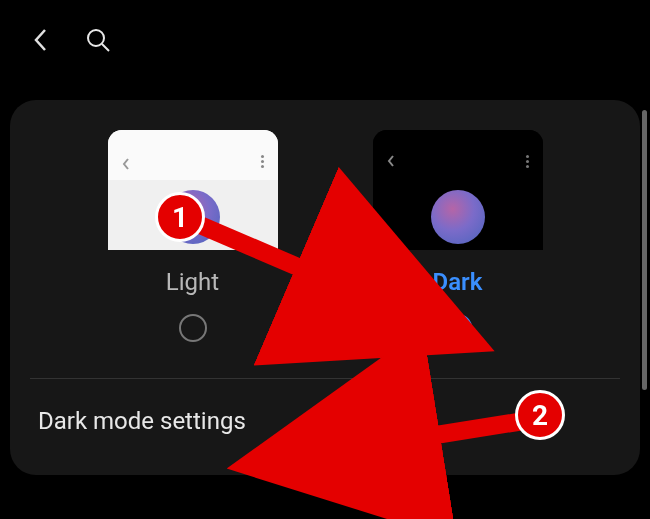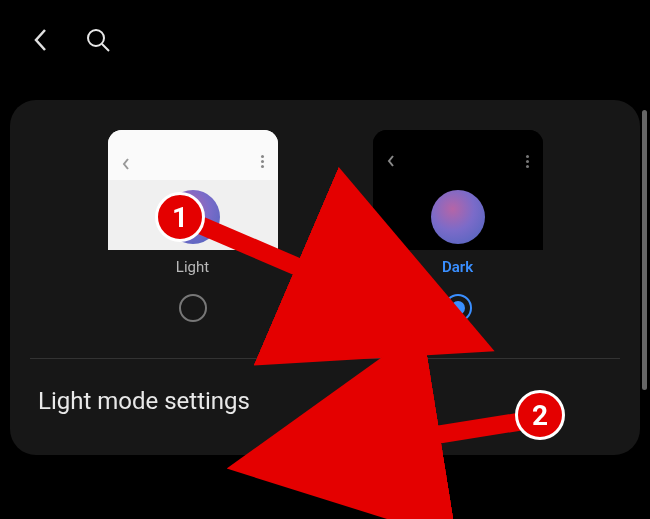--- a/index.html
+++ b/index.html
@@ -169,22 +169,22 @@
       position: absolute;
       width: 54px;
       height: 54px;
       border-radius: 50%;
       background: radial-gradient(circle at 40% 35%, #b565a7 0%, #7b6bc9 45%, #4a64bd 100%);
       top: 10px;
       left: 50%;
       transform: translateX(-50%);
     }
     .theme-label {
-      margin-top: 8px;
-      font-size: 15px;
+      margin-top: 18px;
+      font-size: 24px;
       color: #b8b8b8;
     }
     .theme-label.active {
       color: #3a8fff;
       font-weight: 600;
     }
     .radio {
       margin-top: 18px;
       width: 28px;
       height: 28px;
@@ -313,21 +313,21 @@
         </div>
       </div>
       <div class="theme-label active">Dark</div>
       <div class="radio selected"></div>
     </div>
 
   </div>
 
   <div class="divider"></div>
 
-  <div class="settings-row">Light mode settings</div>
+  <div class="settings-row">Dark mode settings</div>
 </div>
 
 <div class="scroll-indicator"></div>
 
 <svg class="annotation arrow-svg" style="left:0;top:0;width:650px;height:519px;">
   <defs>
     <marker id="ah1" markerWidth="12" markerHeight="12" refX="9" refY="6" orient="auto">
       <path d="M0,0 L12,6 L0,12 Z" fill="#e40000"></path>
     </marker>
   </defs>

